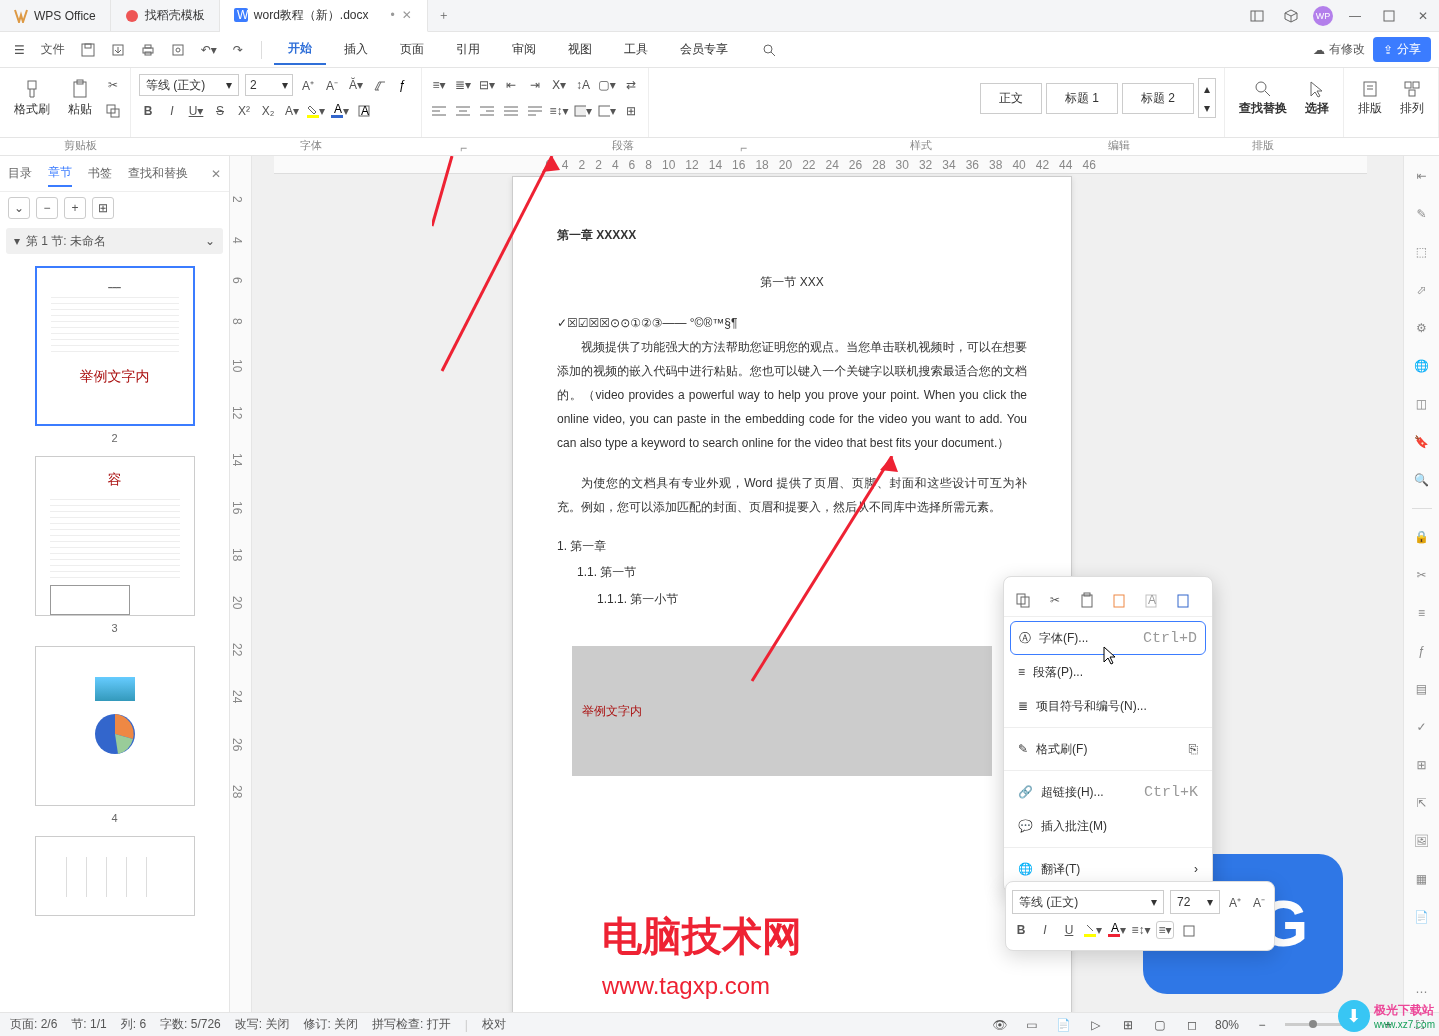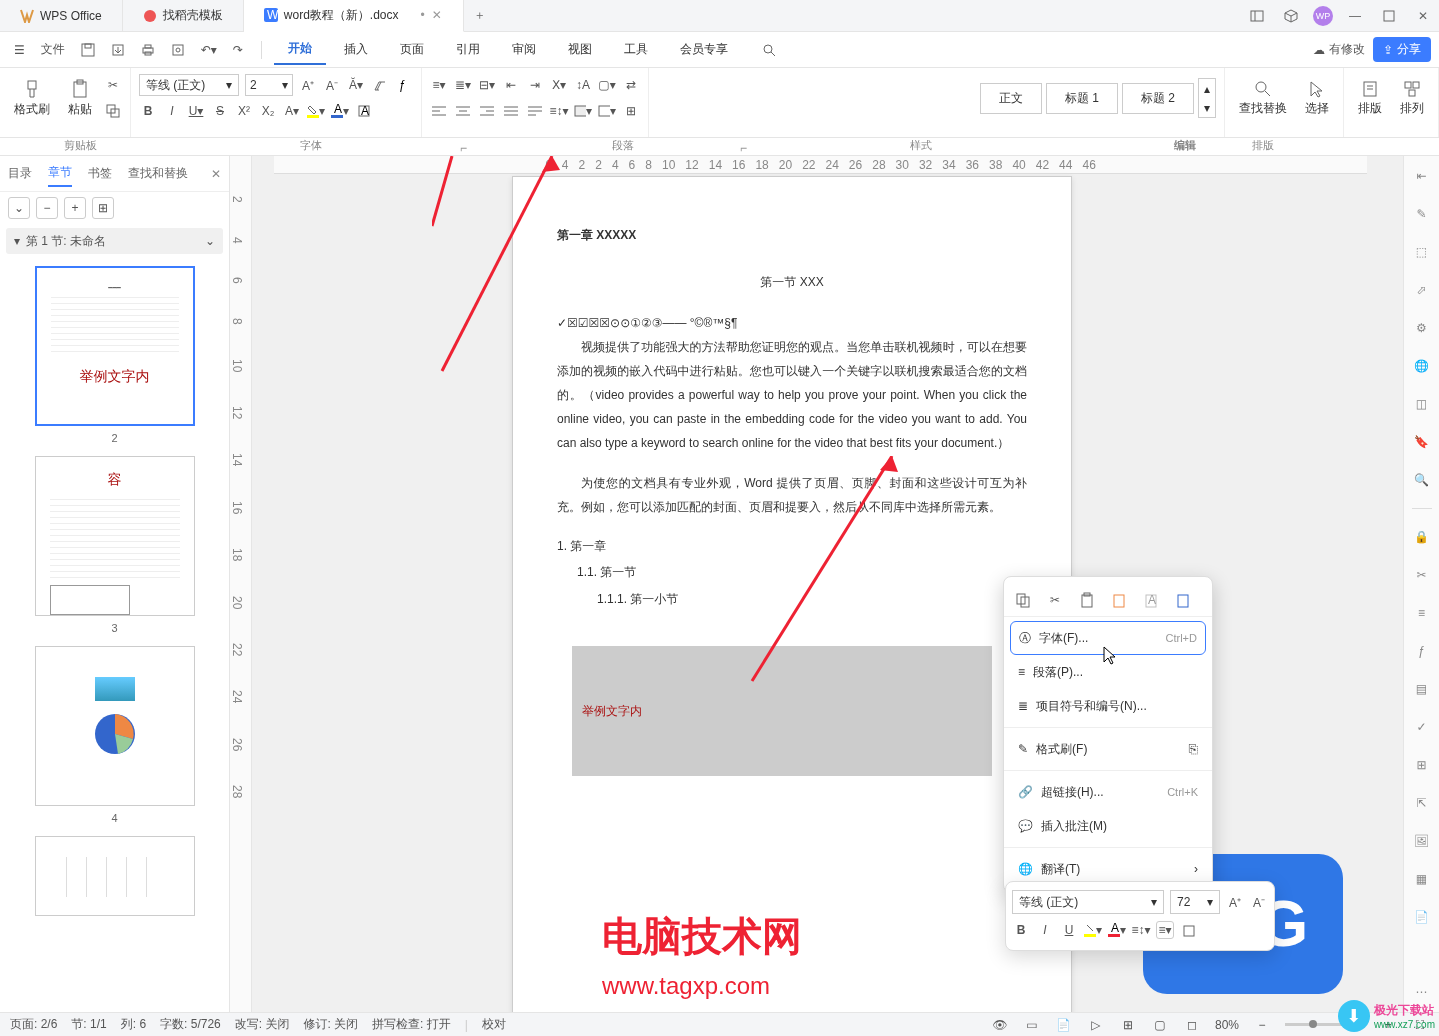--- a/index.html
+++ b/index.html
@@ -1,18 +1,18 @@
 <!DOCTYPE html>
 <html><head>
 <meta charset="utf-8">
 <style>
 *{box-sizing:border-box;margin:0;padding:0;font-family:"Microsoft YaHei",sans-serif;font-size:12px;}
 body{background:#fff;width:1439px;height:1036px;overflow:hidden;color:#333;}
 .titlebar{height:32px;display:flex;align-items:center;background:#f4f5f7;border-bottom:1px solid #e5e5e5;}
-.tab{height:32px;display:flex;align-items:center;padding:0 20px;border-right:1px solid #e5e5e5;gap:6px;}
+.tab{height:32px;display:flex;align-items:center;padding:0 14px;border-right:1px solid #e5e5e5;gap:6px;}
 .tab.active{background:#fff;border-bottom:1px solid #fff;}
 .tab-close{width:12px;height:12px;display:flex;align-items:center;justify-content:center;color:#999;cursor:pointer;}
 .addtab{width:32px;display:flex;align-items:center;justify-content:center;color:#666;}
 .wincontrols{margin-left:auto;display:flex;align-items:center;gap:2px;}
 .winbtn{width:32px;height:32px;display:flex;align-items:center;justify-content:center;color:#666;}
 .avatar{width:20px;height:20px;border-radius:50%;background:#b37feb;color:#fff;display:flex;align-items:center;justify-content:center;font-size:9px;margin:0 4px;}
 .menubar{height:36px;display:flex;align-items:center;background:#fff;border-bottom:1px solid #e5e5e5;padding:0 8px;gap:4px;}
 .mbtn{padding:0 6px;height:24px;display:flex;align-items:center;color:#555;}
 .menutab{padding:6px 14px;color:#333;}
 .menutab.active{color:#2f6fd8;border-bottom:2px solid #2f6fd8;font-weight:700;}
@@ -57,21 +57,21 @@
 .watermark2{position:absolute;left:350px;bottom:12px;font-size:24px;color:#e23;}
 .tagbadge{position:absolute;right:60px;bottom:18px;width:200px;height:140px;background:#2f77e6;border-radius:24px;color:#fff;font-size:64px;font-weight:bold;display:flex;align-items:center;justify-content:center;}
 .rightrail{width:36px;background:#fafafa;border-left:1px solid #e5e5e5;display:flex;flex-direction:column;align-items:center;padding-top:10px;gap:18px;}
 .rrico{width:20px;height:20px;color:#888;display:flex;align-items:center;justify-content:center;}
 .statusbar{height:24px;background:#f4f5f7;border-top:1px solid #e5e5e5;display:flex;align-items:center;padding:0 10px;gap:14px;color:#555;font-size:11px;}
 .sbspacer{flex:1;}
 .ctxmenu{position:absolute;right:190px;top:420px;width:210px;background:#fff;border:1px solid #ddd;border-radius:8px;box-shadow:0 6px 20px rgba(0,0,0,.2);padding:6px 0;}
 .ctxrow{height:34px;display:flex;align-items:center;padding:0 14px;gap:10px;justify-content:space-between;}
 .ctxrow.hover{border:1.5px solid #3b7cff;border-radius:6px;margin:0 6px;padding:0 8px;}
 .ctxicons{height:34px;display:flex;align-items:center;padding:0 10px;gap:14px;border-bottom:1px solid #eee;margin-bottom:4px;}
-.ctxshort{color:#999;font-size:11px;}
+.ctxshort{color:#999;font-size:15px;font-family:Liberation Mono, monospace;}
 .cursor{position:absolute;right:286px;top:490px;width:14px;height:20px;}
 .minitool{position:absolute;right:128px;top:725px;width:270px;background:#fff;border:1px solid #ddd;border-radius:8px;box-shadow:0 6px 20px rgba(0,0,0,.15);padding:6px;}
 .mtrow{display:flex;gap:6px;align-items:center;height:28px;}
 .mtsel{border:1px solid #ccc;height:24px;padding:0 6px;display:flex;align-items:center;flex:1;justify-content:space-between;}
 svg{display:block;}
 .dlbadge{position:absolute;right:4px;bottom:4px;display:flex;align-items:center;gap:4px;}
 .dlcircle{width:32px;height:32px;border-radius:50%;background:#38c6f4;display:flex;align-items:center;justify-content:center;color:#fff;font-size:18px;}
 .dltxt{display:flex;flex-direction:column;font-size:12px;}
 </style>
 </head>
@@ -330,21 +330,21 @@
           <span>标题 2</span>
         </div>
       <div style="border:1px solid #ccc;width:18px;height:40px;display:flex;flex-direction:column;">
           <span style="flex:1;display:flex;align-items:center;justify-content:center;">▴</span>
           <span style="flex:1;display:flex;align-items:center;justify-content:center;">▾</span>
         </div>
     </div>
   </div>
 
   <div class="ribgroup">
-    <div class="ribrow" style="height:52px;">
+    <div class="ribrow" style="height:52px;font-weight:bold;">
       <div class="ribbig">
         <svg width="18" height="18">
             <circle cx="7" cy="7" r="5" fill="none" stroke="#666"></circle>
             <line x1="11" y1="11" x2="16" y2="16" stroke="#666"></line>
           </svg>
         <span>查找替换</span>
       </div>
       <div class="ribbig">
         <svg width="18" height="18">
             <path d="M3 2 L3 16 L7 12 L10 17 L12 16 L9 11 L14 11 Z" fill="none" stroke="#666"></path>
@@ -376,21 +376,21 @@
   </div>
 </div>
 
 <div class="grouplabels">
   <span class="glabel" style="left:64px;">剪贴板</span>
   <span class="glabel" style="left:300px;">字体</span>
   <span class="corner" style="left:460px;top:3px;">⌐</span>
   <span class="glabel" style="left:612px;">段落</span>
   <span class="corner" style="left:740px;top:3px;">⌐</span>
   <span class="glabel" style="left:910px;">样式</span>
-  <span class="glabel" style="left:1174px;font-weight:bold;">编辑</span>
+  <span class="glabel" style="left:1108px;">编辑</span>
   <span class="glabel" style="left:1252px;">排版</span>
 </div>
 
 <div class="workspace">
 
   <div class="leftpanel">
     <div class="lphead">
       <span class="lptab">目录</span>
       <span class="lptab active">章节</span>
       <span class="lptab">书签</span>

